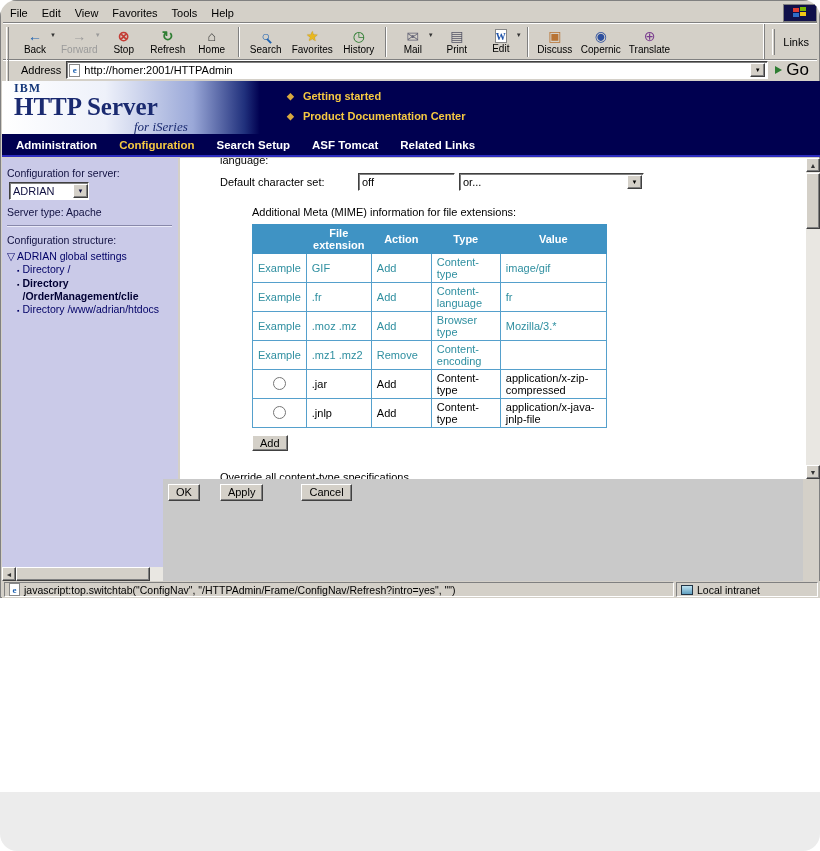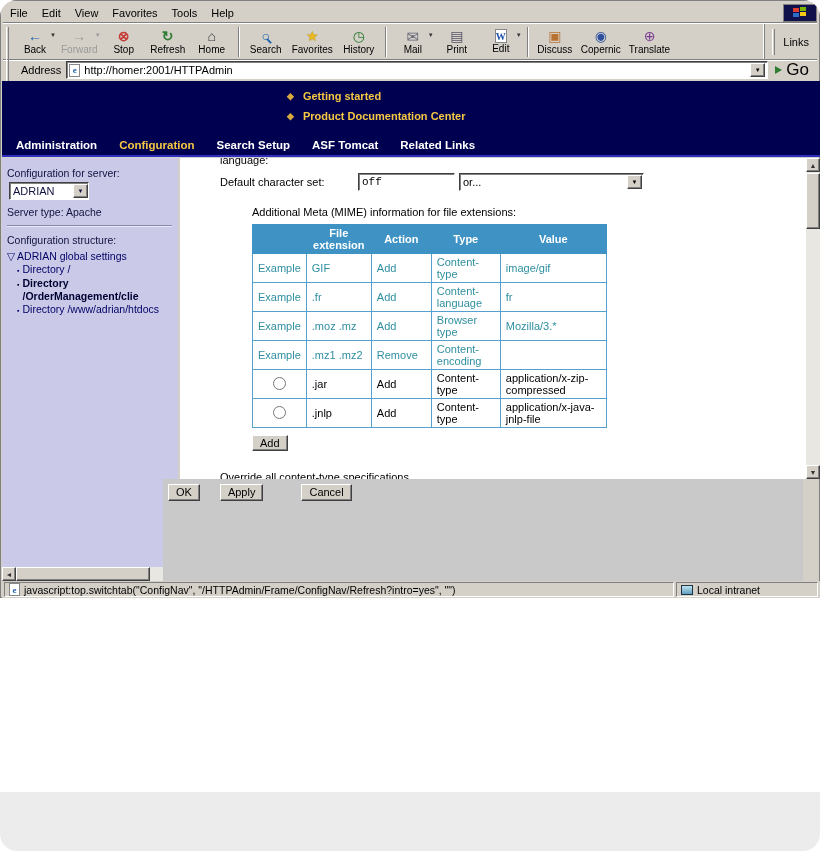--- a/index.html
+++ b/index.html
@@ -92,21 +92,21 @@
 .sb-hscroll .sc-right{margin-left:auto;}
 .frame-divider{position:absolute;left:177px;top:157px;width:2px;height:423px;background:#d4d0c8;}
 
 
 .main{position:absolute;left:179px;top:157px;width:626px;height:321px;background:#fff;overflow:hidden;font-size:11px;color:#000;}
 .clip-line{overflow:hidden;height:9px;margin-left:40px;}
 .clip-line span{display:block;margin-top:-4px;font-size:11px;}
 .charset-row{margin:6px 0 0 40px;display:flex;align-items:center;gap:4px;}
 .charset-row .lbl{width:134px;}
 .text-input{height:18px;font-size:11px;padding:1px 3px;background:#fff;border:1px solid;border-color:#404040 #ffffff #ffffff #404040;box-shadow:inset 1px 1px 0 #808080;font-family:"Liberation Sans",sans-serif;}
-.charset-input{width:97px;font-family:Liberation Mono, monospace;}
+.charset-input{width:97px;}
 .select{height:18px;display:flex;align-items:center;font-size:11px;padding:0 18px 0 3px;position:relative;}
 .select .dd-btn{position:absolute;right:1px;top:1px;}
 .charset-select{width:185px;}
 .meta-heading{margin:15px 0 0 72px;}
 .mime-table{border-collapse:collapse;margin:6px 0 0 72px;table-layout:fixed;}
 .mime-table th{background:#3f93c4;color:#fff;font-weight:bold;font-size:11px;line-height:12px;padding:2px 3px;border:1px solid #3f93c4;text-align:center;}
 .mime-table td{border:1px solid #55a0cc;font-size:11px;line-height:12px;padding:2px 5px;vertical-align:middle;background:#fff;word-wrap:break-word;}
 .col-first{width:53px;}.col-ext{width:65px;}.col-action{width:60px;}.col-type{width:69px;}.col-value{width:106px;}
 .example td{color:#2f8fa0;}
 .radio-cell{text-align:center;}
@@ -237,20 +237,25 @@
         <span>http://homer:2001/HTTPAdmin</span>
         <span class="addr-dd raised">▼</span>
       </span>
       <span class="go-btn">
         <span class="go-arrow"></span>
         <span>Go</span>
       </span>
     </div>
 
     <div class="banner">
+      <div class="brand">
+        <div class="brand-ibm">IBM</div>
+        <div class="brand-title">HTTP Server</div>
+        <div class="brand-sub">for iSeries</div>
+      </div>
       <div class="banner-links">
         <span class="banner-link">
           <span class="diamond">◆</span>
           <span>Getting started</span>
         </span>
         <span class="banner-link">
           <span class="diamond">◆</span>
           <span>Product Documentation Center</span>
         </span>
       </div>

